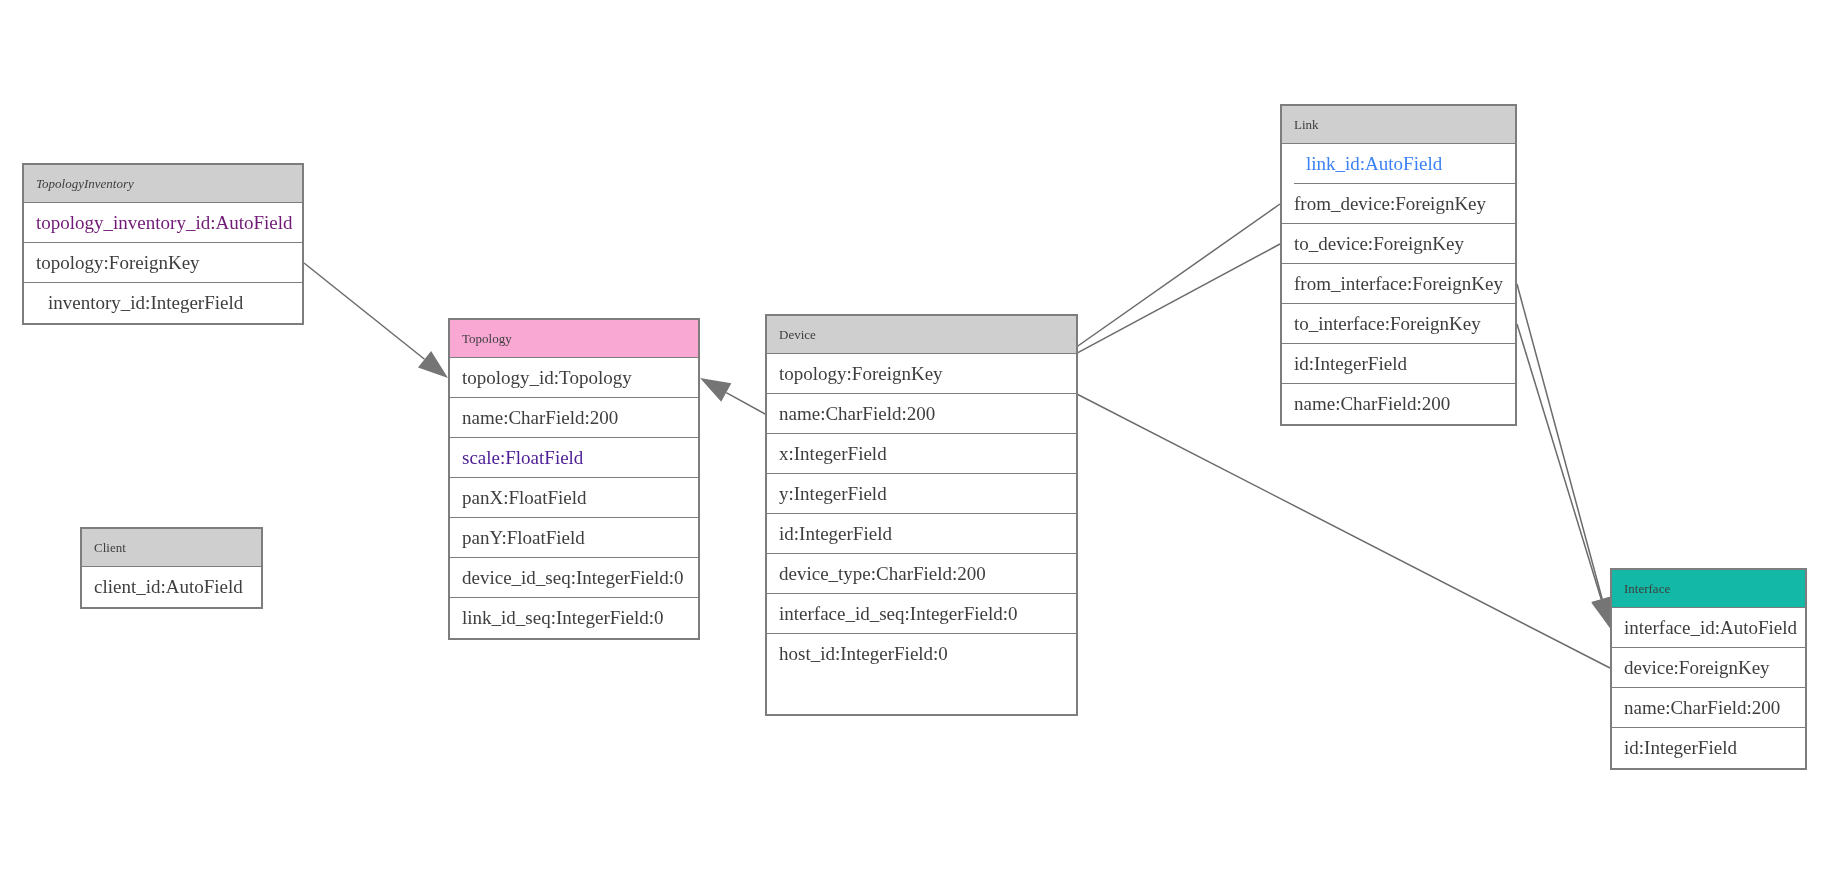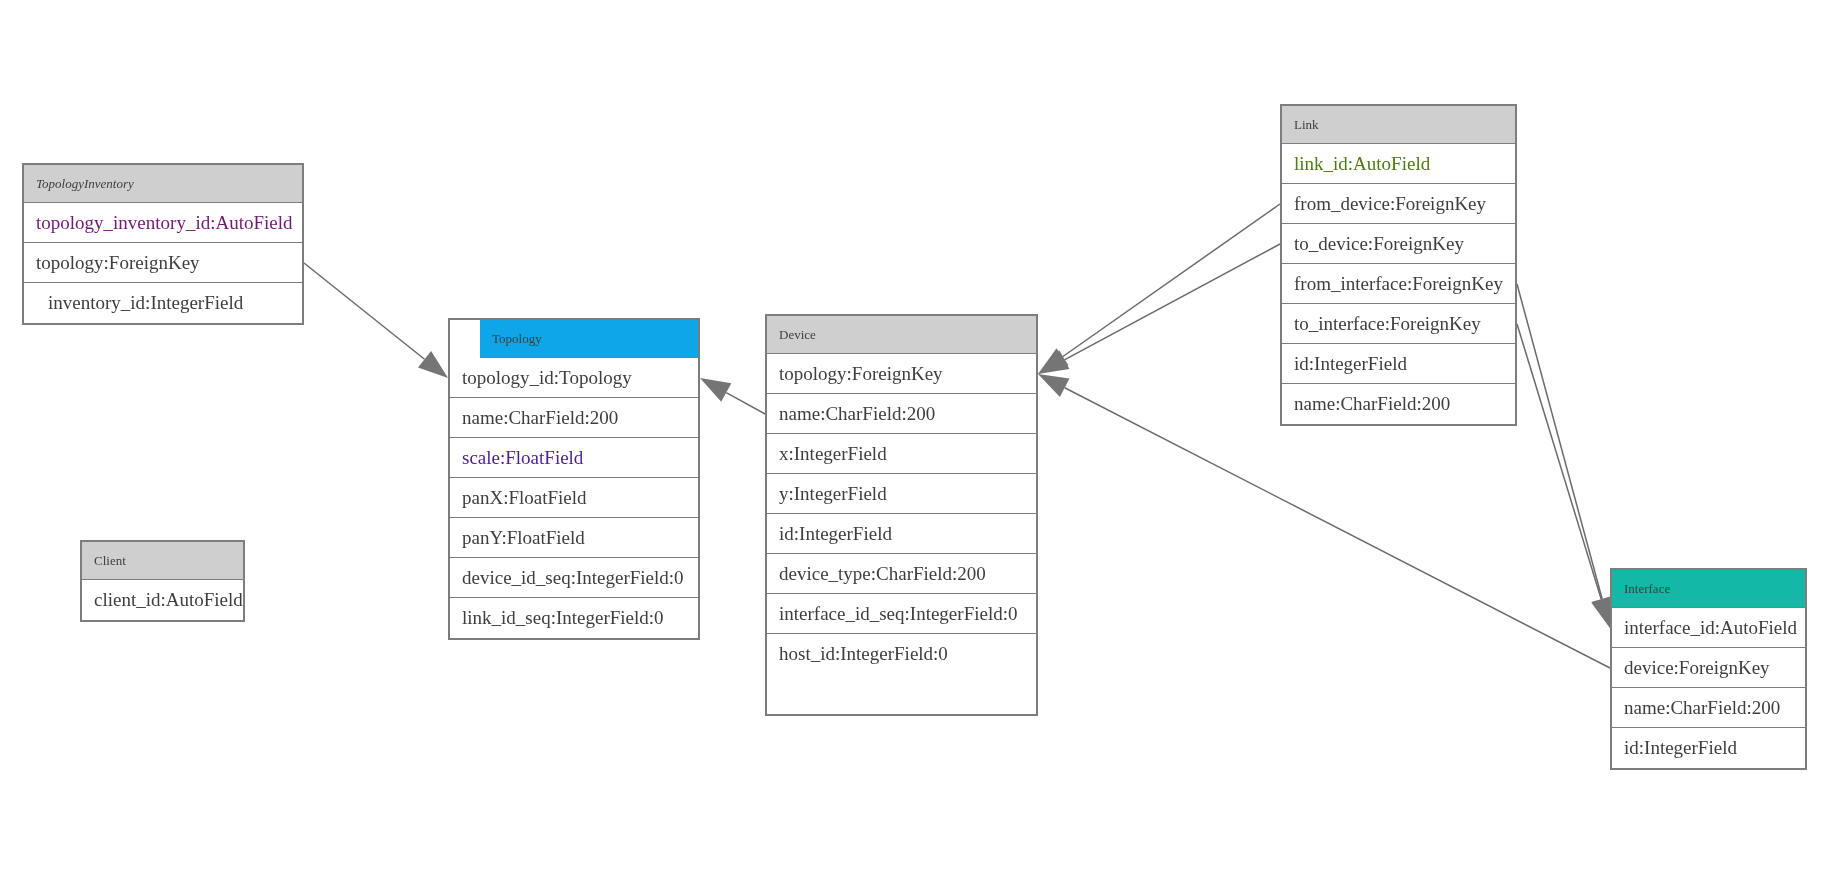--- a/index.html
+++ b/index.html
@@ -72,47 +72,47 @@
       <polygon points="1610,628 1591.1831891844738,602.3840356275095 1611.2645198842931,596.240733801578" fill="#757575"></polygon>
     </svg>
   <div id="entities-layer">
       <div class="entity" style="left: 22px; top: 163px; width: 282px; height: 162px;">
         <div class="entity-header" style="background: rgb(207, 207, 207); color: rgb(62, 62, 62); font-style: italic;">TopologyInventory</div>
         <div class="field-row" style="color: #701a75;">topology_inventory_id:AutoField</div>
         <div class="field-row" style="color: rgb(62, 62, 62);">topology:ForeignKey</div>
         <div class="field-row" style="color: rgb(62, 62, 62); padding-left: 24px;">inventory_id:IntegerField</div>
       </div>
       <div class="entity" style="left: 448px; top: 318px; width: 252px; height: 322px;">
-        <div class="entity-header" style="background: #0ea5e9; color: rgb(62, 62, 62); margin-left: 30px;">Topology</div>
+        <div class="entity-header" style="background: #f9a8d4; color: rgb(62, 62, 62);">Topology</div>
         <div class="field-row" style="color: rgb(62, 62, 62);">topology_id:Topology</div>
         <div class="field-row" style="color: rgb(62, 62, 62);">name:CharField:200</div>
         <div class="field-row" style="color: #4c1d95;">scale:FloatField</div>
         <div class="field-row" style="color: rgb(62, 62, 62);">panX:FloatField</div>
         <div class="field-row" style="color: rgb(62, 62, 62);">panY:FloatField</div>
         <div class="field-row" style="color: rgb(62, 62, 62);">device_id_seq:IntegerField:0</div>
         <div class="field-row" style="color: rgb(62, 62, 62);">link_id_seq:IntegerField:0</div>
       </div>
-      <div class="entity" style="left: 80px; top: 540px; width: 165px; height: 82px;">
+      <div class="entity" style="left: 80px; top: 527px; width: 183px; height: 82px;">
         <div class="entity-header" style="background: rgb(207, 207, 207); color: rgb(62, 62, 62);">Client</div>
         <div class="field-row" style="color: rgb(62, 62, 62);">client_id:AutoField</div>
       </div>
-      <div class="entity" style="left: 765px; top: 314px; width: 273px; height: 402px;">
+      <div class="entity" style="left: 765px; top: 314px; width: 313px; height: 402px;">
         <div class="entity-header" style="background: rgb(207, 207, 207); color: rgb(62, 62, 62);">Device</div>
         <div class="field-row" style="color: rgb(62, 62, 62);">topology:ForeignKey</div>
         <div class="field-row" style="color: rgb(62, 62, 62);">name:CharField:200</div>
         <div class="field-row" style="color: rgb(62, 62, 62);">x:IntegerField</div>
         <div class="field-row" style="color: rgb(62, 62, 62);">y:IntegerField</div>
         <div class="field-row" style="color: rgb(62, 62, 62);">id:IntegerField</div>
         <div class="field-row" style="color: rgb(62, 62, 62);">device_type:CharField:200</div>
         <div class="field-row" style="color: rgb(62, 62, 62);">interface_id_seq:IntegerField:0</div>
         <div class="field-row" style="color: rgb(62, 62, 62);">host_id:IntegerField:0</div>
       </div>
       <div class="entity" style="left: 1280px; top: 104px; width: 237px; height: 322px;">
         <div class="entity-header" style="background: rgb(207, 207, 207); color: rgb(62, 62, 62);">Link</div>
-        <div class="field-row" style="color: #4d7c0f;">link_id:AutoField</div>
+        <div class="field-row" style="color: #3b82f6; margin-left: 12px;">link_id:AutoField</div>
         <div class="field-row" style="color: rgb(62, 62, 62);">from_device:ForeignKey</div>
         <div class="field-row" style="color: rgb(62, 62, 62);">to_device:ForeignKey</div>
         <div class="field-row" style="color: rgb(62, 62, 62);">from_interface:ForeignKey</div>
         <div class="field-row" style="color: rgb(62, 62, 62);">to_interface:ForeignKey</div>
         <div class="field-row" style="color: rgb(62, 62, 62);">id:IntegerField</div>
         <div class="field-row" style="color: rgb(62, 62, 62);">name:CharField:200</div>
       </div>
       <div class="entity" style="left: 1610px; top: 568px; width: 197px; height: 202px;">
         <div class="entity-header" style="background: #14b8a6; color: rgb(62, 62, 62);">Interface</div>
         <div class="field-row" style="color: rgb(62, 62, 62);">interface_id:AutoField</div>

